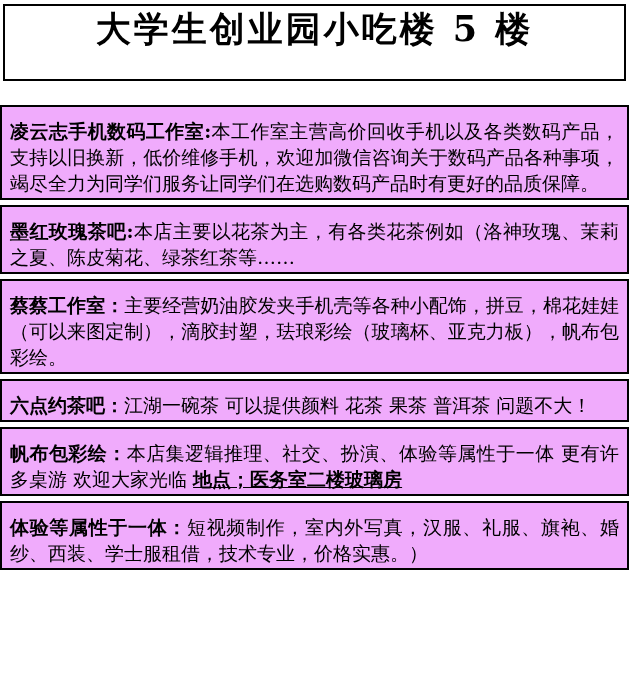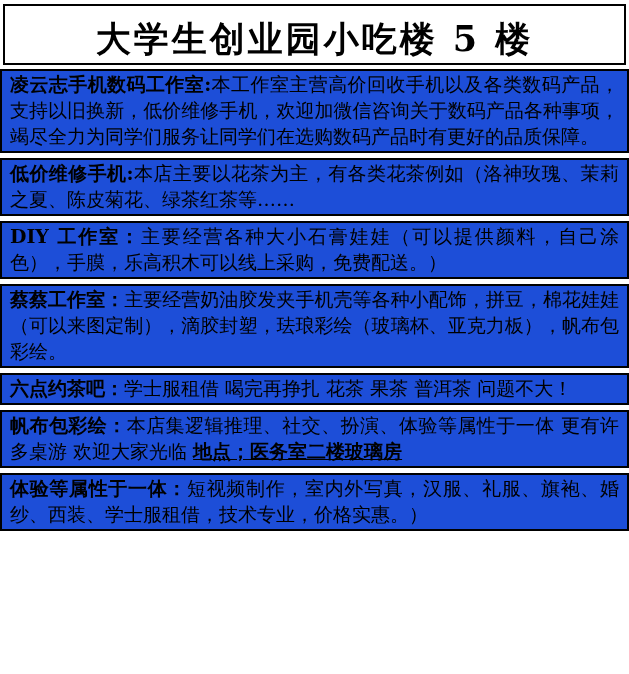--- a/index.html
+++ b/index.html
@@ -11,41 +11,41 @@
     font-family: "DejaVu Serif", "Liberation Serif", serif;
     color: #000000;
   }
   .page {
     width: 629px;
     height: 674px;
     background: #ffffff;
     position: relative;
   }
   .title-box {
-    margin: 4px 3px 4px 3px;
+    margin: 4px 3px 24px 3px;
     border: 2px solid #000000;
-    height: 61px;
+    height: 77px;
     display: flex;
-    align-items: flex-end;
+    align-items: flex-start;
     justify-content: center;
   }
   .title-text {
     font-size: 35px;
     font-weight: bold;
     letter-spacing: 3px;
     white-space: nowrap;
   }
   .section {
     border: 2px solid #000000;
     margin: 0 0 5px 0;
-    padding: 0 8px 2px 8px;
+    padding: 11px 8px 2px 8px;
     font-size: 19px;
     line-height: 26px;
     text-align: justify;
-    background: #1d4ed8;
+    background: #f0abfc;
   }
   .section .label {
     font-weight: bold;
   }
   .section .label2 {
     font-weight: bold;
     text-decoration: underline;
   }
 </style>
 </head>
@@ -53,28 +53,27 @@
 
 <div class="page">
 
   <div class="title-box">
     <div class="title-text">大学生创业园小吃楼 5 楼</div>
   </div>
 
   <div>
   <div class="section"><span class="label">凌云志手机数码工作室:</span><span class="text">本工作室主营高价回收手机以及各类数码产品，支持以旧换新，低价维修手机，欢迎加微信咨询关于数码产品各种事项，竭尽全力为同学们服务让同学们在选购数码产品时有更好的品质保障。</span></div>
 
-  <div class="section"><span class="label">低价维修手机:</span><span class="text">本店主要以花茶为主，有各类花茶例如（洛神玫瑰、茉莉之夏、陈皮菊花、绿茶红茶等……</span></div>
+  <div class="section"><span class="label">墨红玫瑰茶吧:</span><span class="text">本店主要以花茶为主，有各类花茶例如（洛神玫瑰、茉莉之夏、陈皮菊花、绿茶红茶等……</span></div>
 
 
-  <div class="section"><span class="label">DIY 工作室：</span><span class="text">主要经营各种大小石膏娃娃（可以提供颜料，自己涂色），手膜，乐高积木可以线上采购，免费配送。）</span></div>
 
   <div class="section"><span class="label">蔡蔡工作室：</span><span class="text">主要经营奶油胶发夹手机壳等各种小配饰，拼豆，棉花娃娃（可以来图定制），滴胶封塑，珐琅彩绘（玻璃杯、亚克力板），帆布包彩绘。</span></div>
 
-  <div class="section"><span class="label">六点约茶吧：</span><span class="text">学士服租借 喝完再挣扎 花茶 果茶 普洱茶 问题不大！</span></div>
+  <div class="section"><span class="label">六点约茶吧：</span><span class="text">江湖一碗茶 可以提供颜料 花茶 果茶 普洱茶 问题不大！</span></div>
 
   <div class="section"><span class="label">帆布包彩绘：</span><span class="text">本店集逻辑推理、社交、扮演、体验等属性于一体 更有许多桌游 欢迎大家光临 </span><span class="label2">地点；医务室二楼玻璃房</span></div>
 
 
   <div class="section"><span class="label">体验等属性于一体：</span><span class="text">短视频制作，室内外写真，汉服、礼服、旗袍、婚纱、西装、学士服租借，技术专业，价格实惠。）</span></div>
 </div>
 
 </div>
 
 </body></html>

